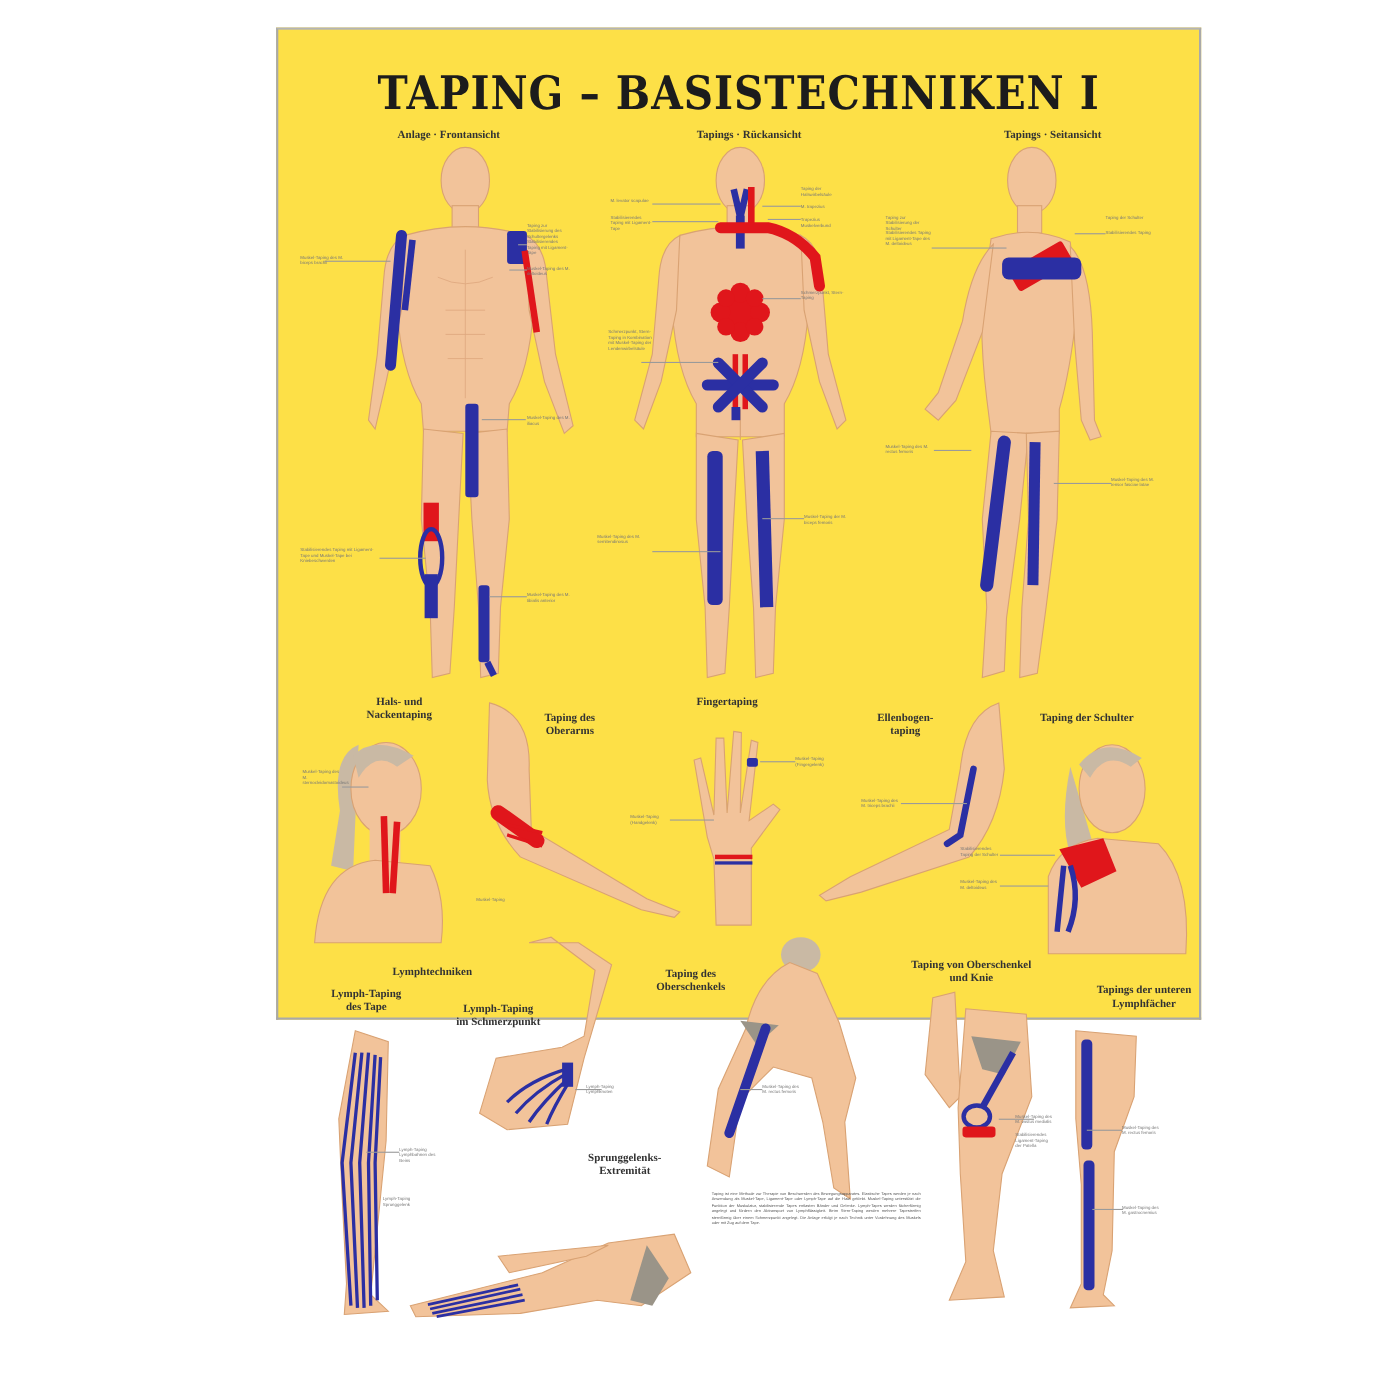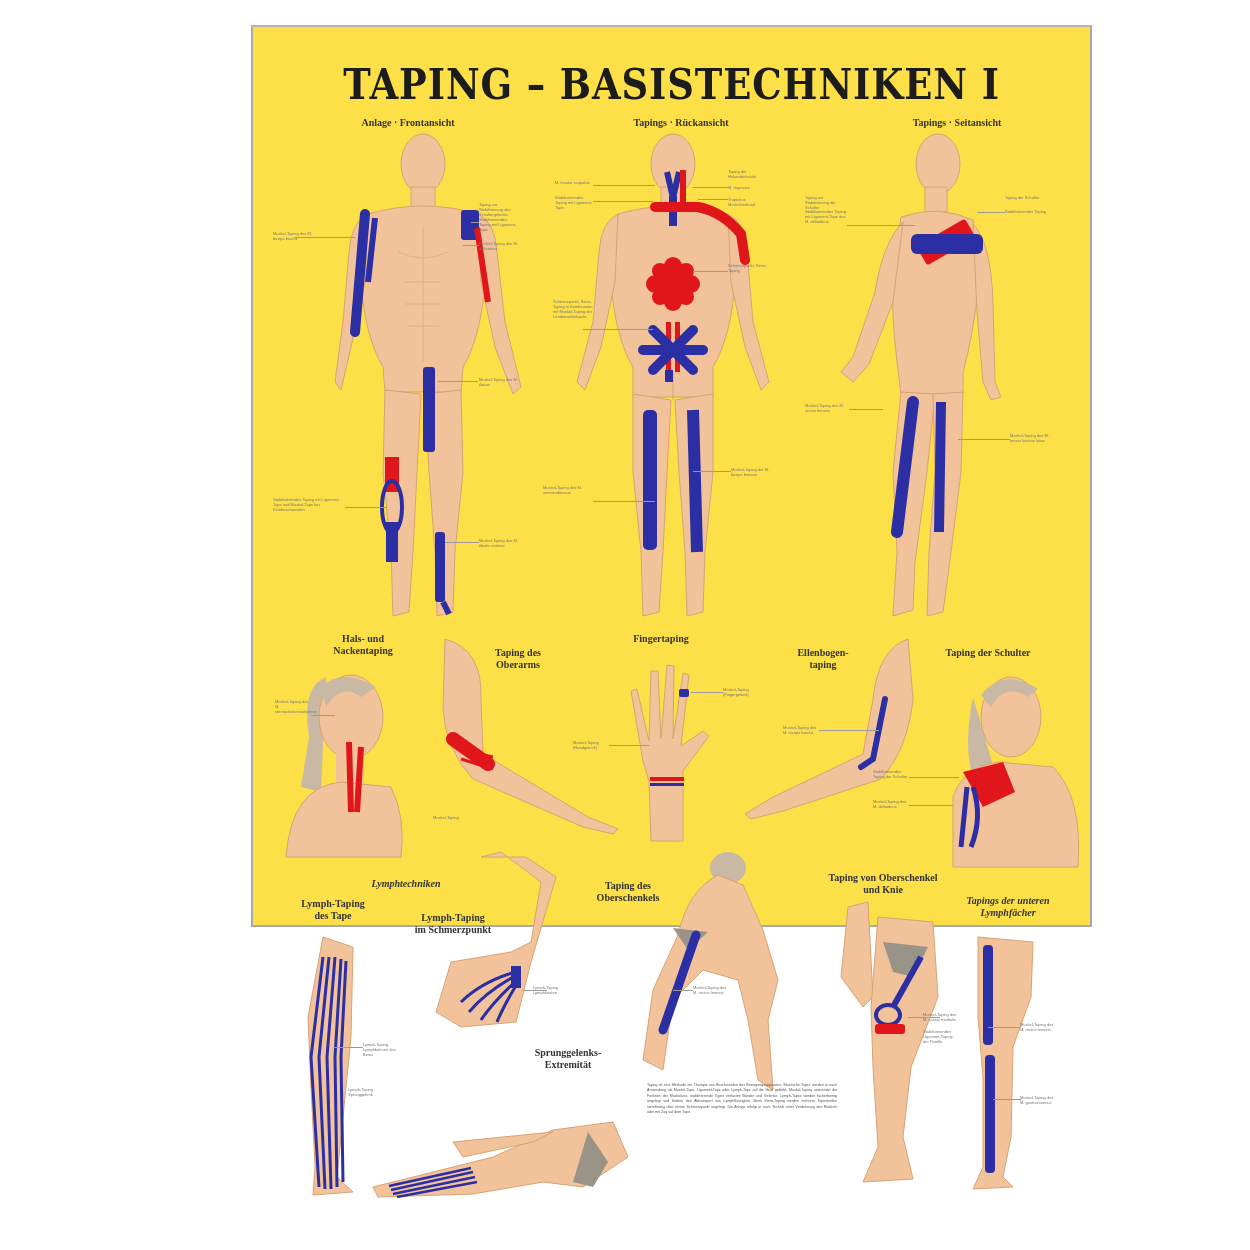--- a/index.html
+++ b/index.html
@@ -208,21 +208,21 @@
     <path d="M38 28 Q60 0 95 22 L85 30 Q62 15 48 40 Z" fill="#c9b9a4"></path>
     <path d="M10 200 L10 130 Q20 100 55 95 L110 100 Q140 130 135 200 Z" fill="#f2c39a" stroke="#d9a273"></path>
     <path d="M20 105 L60 95 L72 125 L40 140 Z" fill="#e0161b"></path>
     <path d="M24 120 L18 180 M30 120 Q40 150 28 180" stroke="#2b2fa3" stroke-width="5" fill="none"></path>
   </svg>
   <div class="lbl" style="left:620px;top:742px;width:36px;">Stabilisierendes Taping der Schulter</div>
   <div class="line" style="left:656px;top:750px;width:50px;"></div>
   <div class="lbl" style="left:620px;top:772px;width:36px;">Muskel-Taping des M. deltoideus</div>
   <div class="line" style="left:656px;top:778px;width:44px;"></div>
 
-  <div class="head" style="left:108px;top:851px;width:90px;font-style:italic;">Lymphtechniken</div>
+  <div class="head" style="left:95px;top:851px;width:90px;">Lymphtechniken</div>
   <div class="head" style="left:40px;top:871px;width:80px;">
     <div>Lymph-Taping</div>
     <div>des Tape</div>
   </div>
   <svg style="left:40px;top:910px;" width="80" height="260" viewBox="0 0 80 260">
     <path d="M30 0 L60 10 L58 100 L50 180 L44 240 L60 255 L20 258 L22 230 L18 150 L15 80 Z" fill="#f2c39a" stroke="#d9a273"></path>
     <g stroke="#2b2fa3" stroke-width="3" fill="none">
       <path d="M30 20 L18 120 L26 250"></path>
         <path d="M36 20 L26 120 L32 252"></path>
       <path d="M42 20 L34 120 L38 252"></path>
@@ -289,21 +289,21 @@
     <path d="M45 20 L100 25 L105 100 L78 170 L70 240 L80 282 L30 285 L45 250 L40 170 L38 110 Z" fill="#f2c39a" stroke="#d9a273"></path>
     <path d="M50 45 L95 50 L80 80 L60 75 Z" fill="#9a9488"></path>
     <path d="M88 60 L60 110" stroke="#2b2fa3" stroke-width="6"></path>
     <ellipse cx="55" cy="118" rx="12" ry="10" fill="none" stroke="#2b2fa3" stroke-width="4"></ellipse>
     <rect x="42" y="127" width="30" height="10" fill="#e0161b" rx="3"></rect>
   </svg>
   <div class="line" style="left:655px;top:990px;width:32px;"></div>
   <div class="lbl" style="left:670px;top:985px;width:36px;">Muskel-Taping des M. vastus medialis</div>
   <div class="lbl" style="left:670px;top:1002px;width:36px;">Stabilisierendes Ligament-Taping der Patella</div>
 
-  <div class="head" style="left:700px;top:868px;width:110px;font-style:italic;">
+  <div class="head" style="left:732px;top:868px;width:110px;">
     <div>Tapings der unteren</div>
     <div>Lymphfächer</div>
   </div>
   <svg style="left:710px;top:910px;" width="80" height="255" viewBox="0 0 80 255">
     <path d="M15 0 L70 5 L68 60 L50 110 L48 200 L40 240 L50 250 L10 252 L20 230 L20 140 L15 80 Z" fill="#f2c39a" stroke="#d9a273"></path>
     <rect x="20" y="8" width="10" height="100" fill="#2b2fa3" rx="4"></rect>
     <rect x="22" y="118" width="10" height="118" fill="#2b2fa3" rx="4"></rect>
   </svg>
   <div class="line" style="left:735px;top:1000px;width:32px;"></div>
   <div class="lbl" style="left:767px;top:995px;width:38px;">Muskel-Taping des M. rectus femoris</div>

